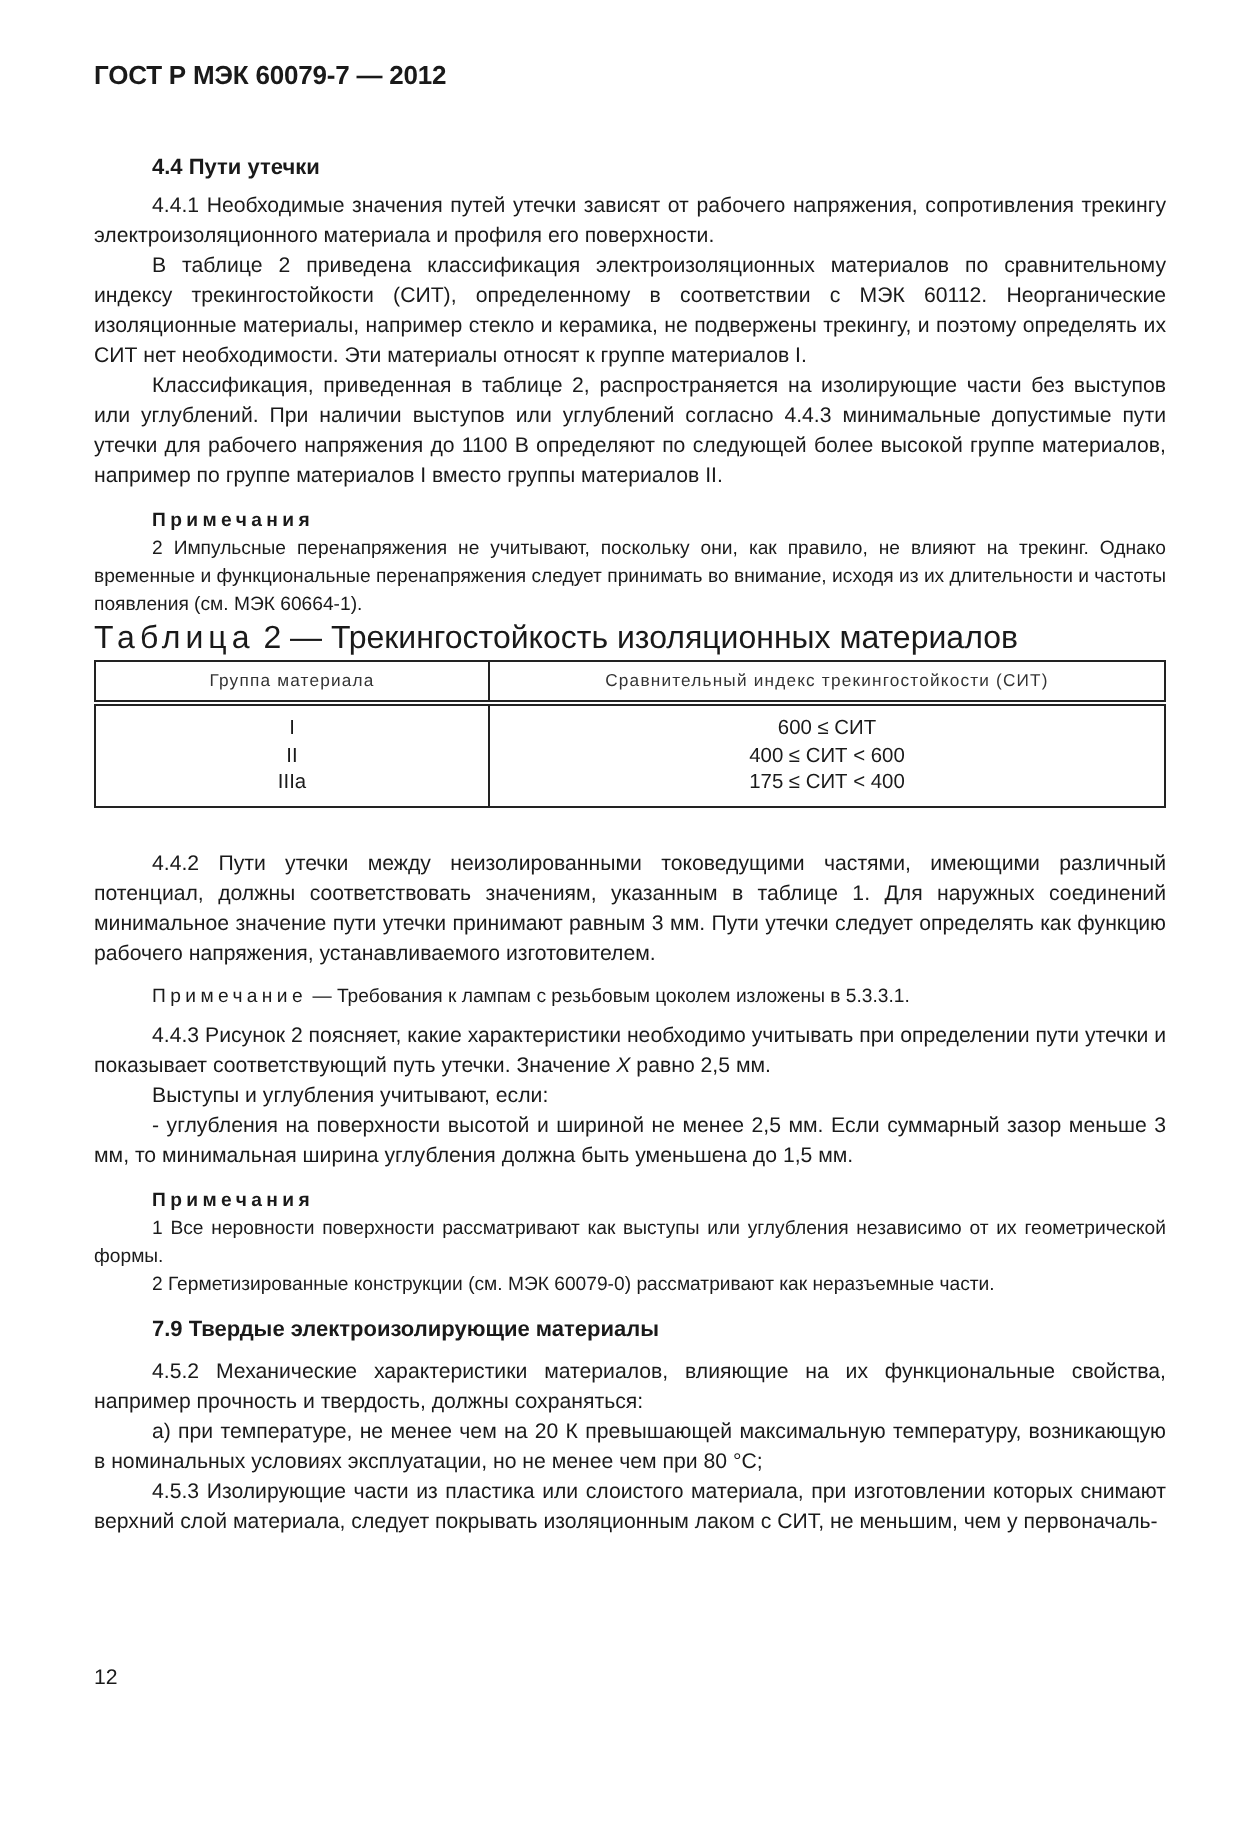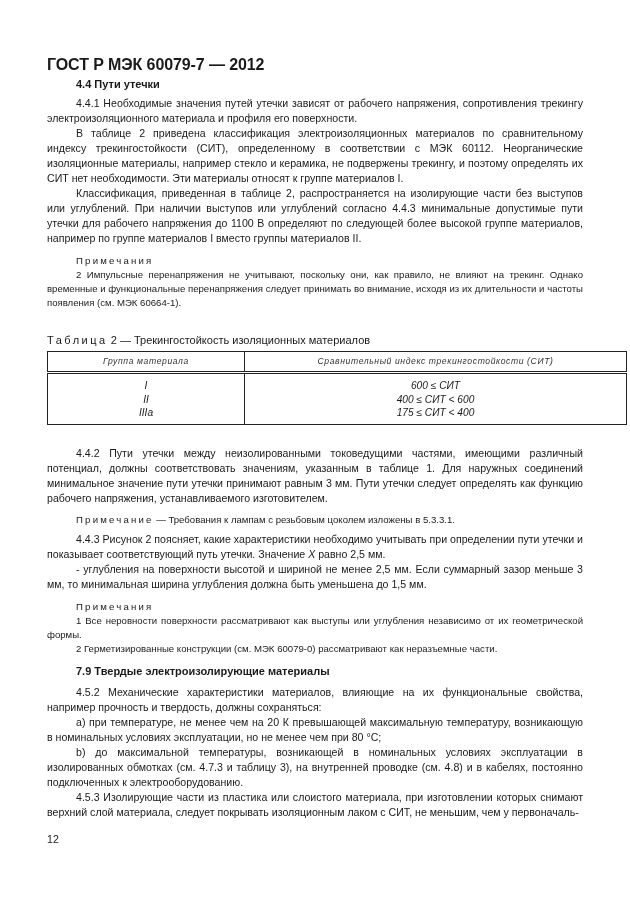--- a/index.html
+++ b/index.html
@@ -1,28 +1,28 @@
 <!DOCTYPE html>
 <html><head>
 <meta charset="utf-8">
 <style>
   html, body { margin: 0; padding: 0; background: #ffffff; }
   body { width: 630px; height: 913px; position: relative; overflow: hidden;
          font-family: "Liberation Sans", sans-serif; color: #1a1a1a; }
-  .running-header { position: absolute; left: 47px; top: 56px; font-weight: bold; font-size: 16px; letter-spacing: -0.1px; }
+  .running-header { position: absolute; left: 47px; top: 30px; font-weight: bold; font-size: 13px; letter-spacing: -0.1px; }
   .content { position: absolute; left: 47px; top: 77px; width: 536px; font-size: 10.6px; line-height: 15px; }
   h2 { font-size: 11px; font-weight: bold; margin: 0 0 4px 29px; line-height: 15px; }
   p { margin: 0; text-align: justify; text-indent: 29px; }
   .note-block { font-size: 9.6px; line-height: 14px; margin-top: 8px; }
   .note-block p { text-indent: 29px; }
   .spaced { letter-spacing: 2.2px; }
-  .note-title { text-indent: 29px; }
-  .table-caption { font-size: 11px; margin-top: 24px; line-height: 13px; }
+  .note-title { text-indent: 29px; font-weight: bold; }
+  .table-caption { font-size: 16px; margin-top: 3px; line-height: 13px; }
   .table-caption .spaced { letter-spacing: 2.5px; }
-  table { border-collapse: collapse; width: 580px; margin-top: 4px; font-size: 10.2px; font-style: italic; }
+  table { border-collapse: collapse; width: 536px; margin-top: 4px; font-size: 10.2px; }
   th { font-weight: normal; font-size: 8.6px; letter-spacing: 0.6px; border: 1px solid #222; border-bottom: 3px double #222; height: 19px; padding: 0; color: #333; }
   td { border: 1px solid #222; border-top: none; text-align: center; vertical-align: top; padding: 5px 0 4px 0; line-height: 13.5px; }
   td div { text-align: center; }
   .col1 { width: 196px; }
   .gap-lg { height: 21px; }
   .gap-sm { height: 5px; }
   .inline-note { font-size: 9.6px; text-indent: 29px; margin-top: 6px; }
   .inline-note .spaced { letter-spacing: 2.2px; }
   h2.sec45 { margin-top: 8px; margin-bottom: 6px; }
   .page-number { position: absolute; left: 47px; top: 833px; font-size: 10.6px; }
@@ -74,28 +74,28 @@
 
   <div class="gap-lg"></div>
   <p>4.4.2 Пути утечки между неизолированными токоведущими частями, имеющими различный потенциал, должны соответствовать значениям, указанным в таблице 1. Для наружных соединений минимальное значение пути утечки принимают равным 3 мм. Пути утечки следует определять как функцию рабочего напряжения, устанавливаемого изготовителем.</p>
 
   <p class="inline-note">
     <span class="spaced">Примечание</span><span> — Требования к лампам с резьбовым цоколем изложены в 5.3.3.1.</span>
   </p>
   <div class="gap-sm"></div>
 
   <p><span>4.4.3 Рисунок 2 поясняет, какие характеристики необходимо учитывать при определении пути утечки и показывает соответствующий путь утечки. Значение </span><span class="it">X</span><span> равно 2,5 мм.</span></p>
+  <p>Выступы и углубления учитывают, если:</p>
   <p>- углубления на поверхности высотой и шириной  не менее 2,5 мм.  Если суммарный  зазор  меньше 3 мм, то минимальная ширина углубления должна быть уменьшена до 1,5 мм.</p>
 
   <div class="note-block">
     <p class="note-title"><span class="spaced">Примечания</span></p>
     <p>1 Все неровности поверхности рассматривают как выступы или углубления независимо от их геометрической формы.</p>
     <p>2 Герметизированные конструкции (см. МЭК 60079-0) рассматривают как неразъемные части.</p>
   </div>
 
   <h2 class="sec45">7.9 Твердые электроизолирующие материалы</h2>
   <p>4.5.2 Механические характеристики материалов, влияющие на их функциональные свойства, например прочность и твердость, должны сохраняться:</p>
   <p>а) при температуре, не менее чем на 20 К превышающей максимальную температуру, возникающую в номинальных условиях эксплуатации, но не менее чем при 80 °С;</p>
-  <p>b) до максимальной температуры, возникающей в номинальных условиях эксплуатации в изолированных обмотках (см. 4.7.3 и таблицу 3), на внутренней проводке (см. 4.8) и в кабелях, постоянно подключенных к электрооборудованию.</p>
   <p>4.5.3 Изолирующие части из пластика или слоистого материала, при изготовлении которых снимают верхний слой материала, следует покрывать изоляционным лаком с СИТ, не меньшим, чем у первоначаль-</p>
 </div>
 
 <div class="page-number">12</div>
 
 </body></html>

